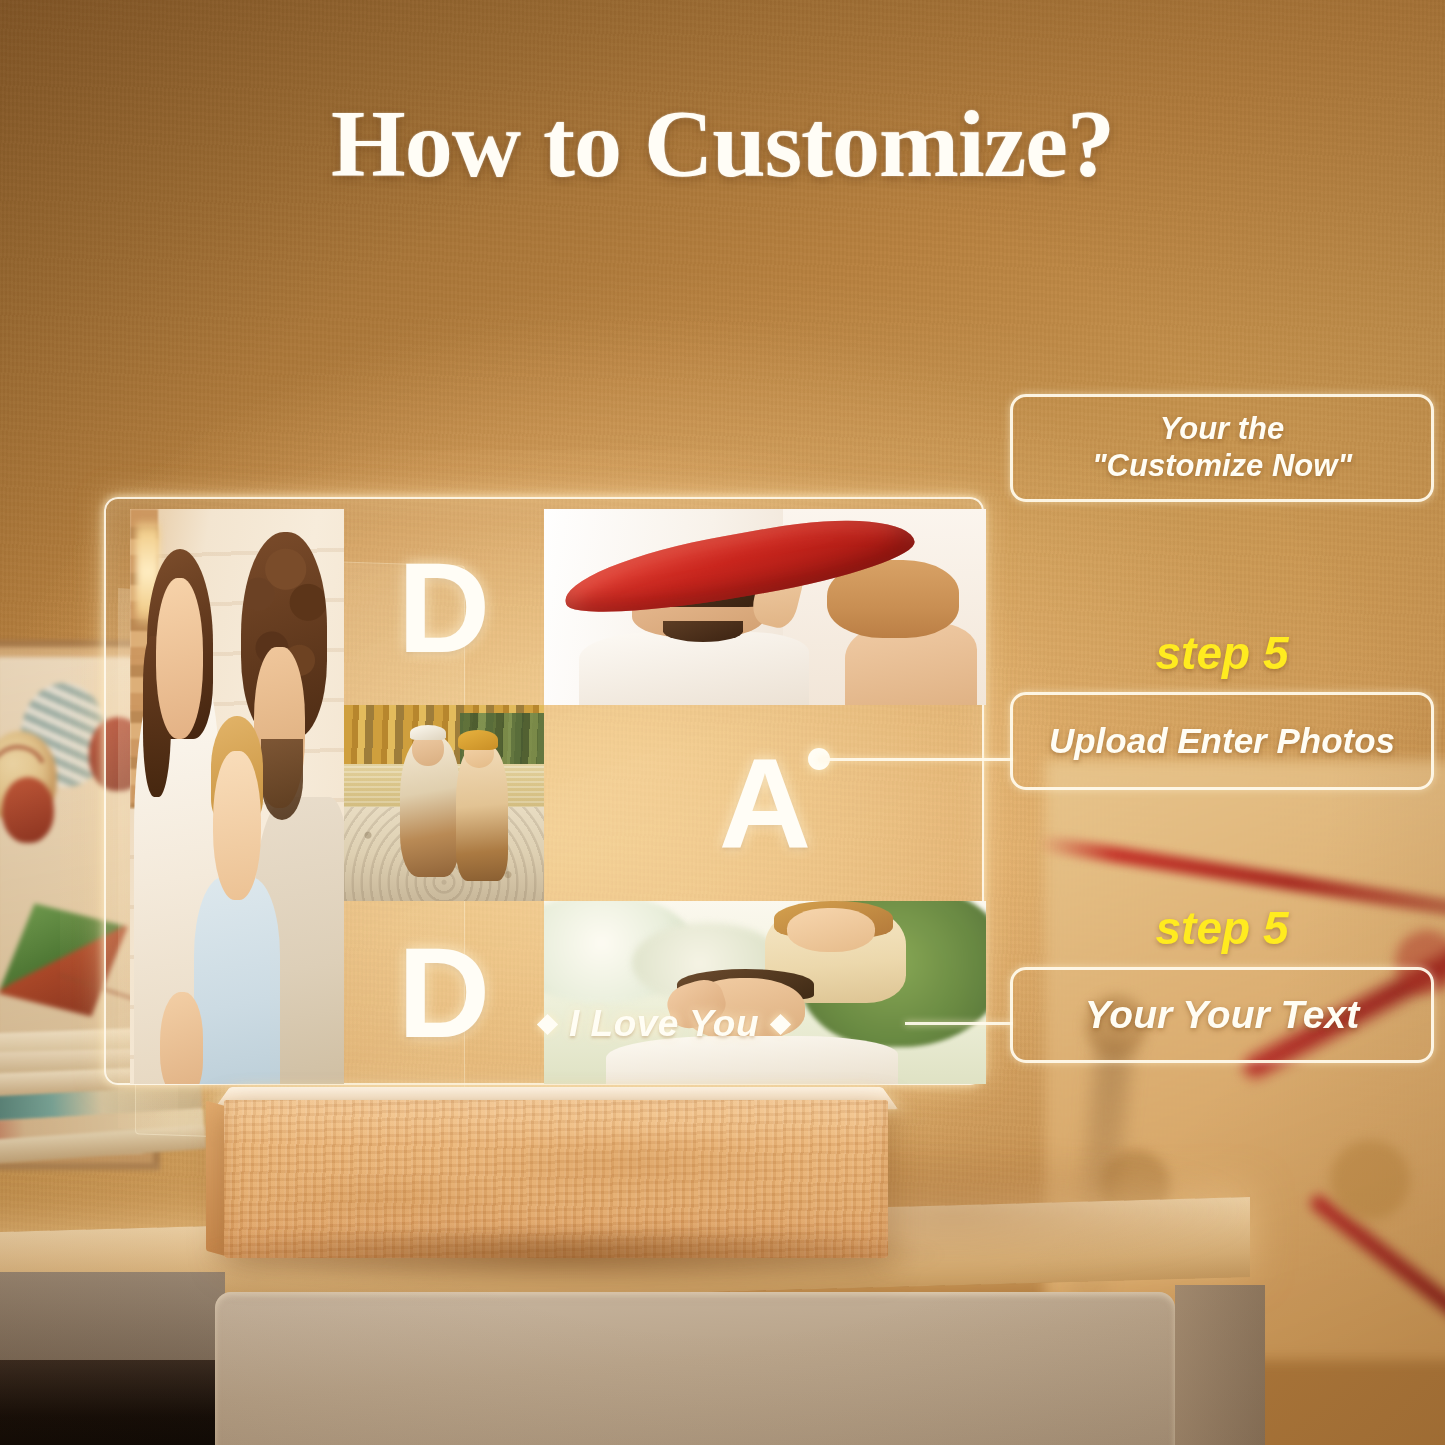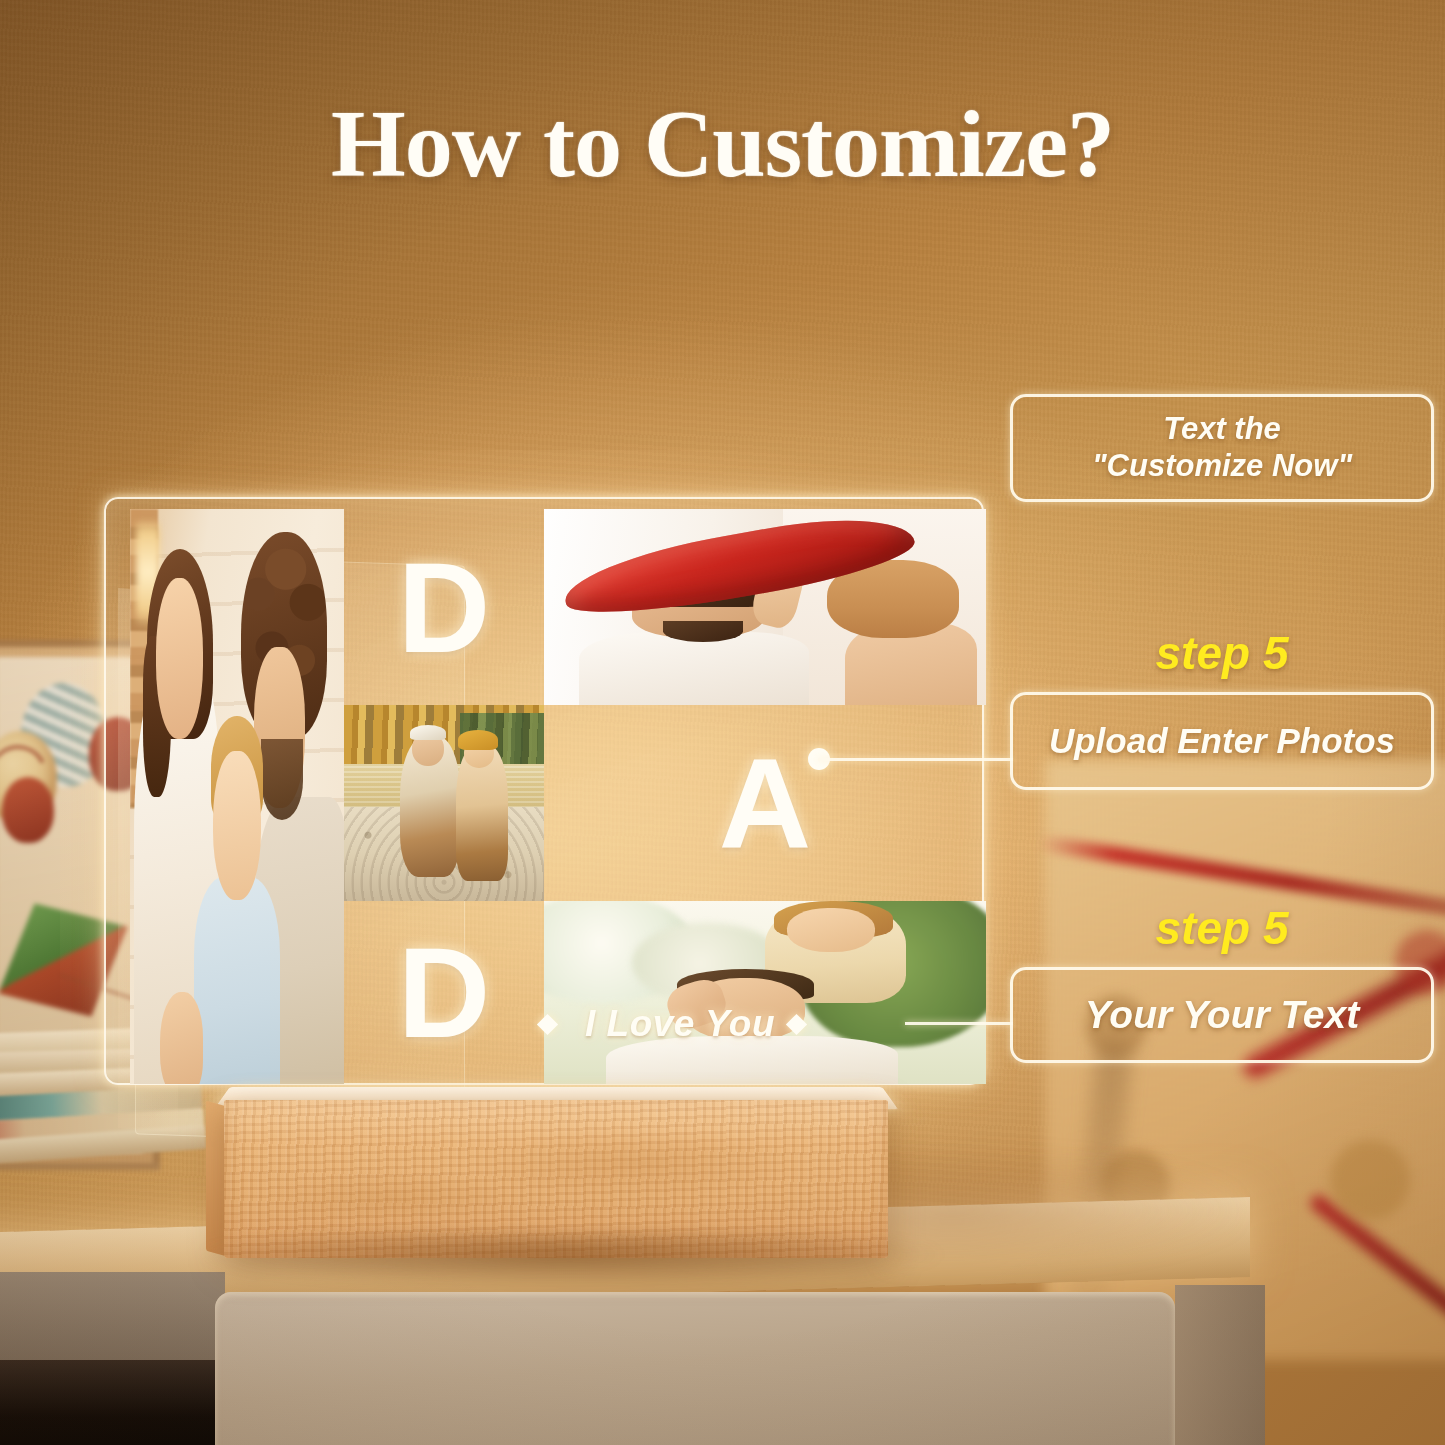--- a/index.html
+++ b/index.html
@@ -434,21 +434,20 @@
     width:15px; height:15px; background:#fffdf5; transform:rotate(45deg);
     box-shadow:0 0 8px rgba(255,240,200,.9);
     flex:0 0 auto;
   }
   .love-text {
     font-family:"Liberation Sans", sans-serif;
     font-style:italic; font-weight:700; font-size:37px;
     color:#fffdf4; letter-spacing:.5px;
     text-shadow:0 0 12px rgba(255,238,200,.95), 0 2px 3px rgba(140,90,40,.35);
     white-space:nowrap;
-    margin-left:16px;
   }
 
   
   .wood-top {
     position:absolute; left:222px; top:1080px; width:668px; height:36px;
     background:linear-gradient(180deg,#fff6e6 0%, #fbead2 45%, #efd7b3 100%);
     transform:perspective(600px) rotateX(52deg);
     border-radius:3px;
     box-shadow:0 0 22px rgba(255,235,190,.75);
   }
@@ -689,21 +688,21 @@
 </div>
 
 <div class="title">How to Customize?</div>
 
 <div class="conn-dot"></div>
 <div class="connector" id="conn2"></div>
 <div class="connector" id="conn3"></div>
 
 <div class="step-group" id="step1-group">
   <div class="step-box">
-    <span class="step-text">Text the
+    <span class="step-text">Your the
 "Customize Now"</span>
   </div>
 </div>
 
 <div class="step-group" id="step2-group">
   <div class="step-label">step 5</div>
   <div class="step-box">
     <span class="step-text">Upload Enter Photos</span>
   </div>
 </div>

